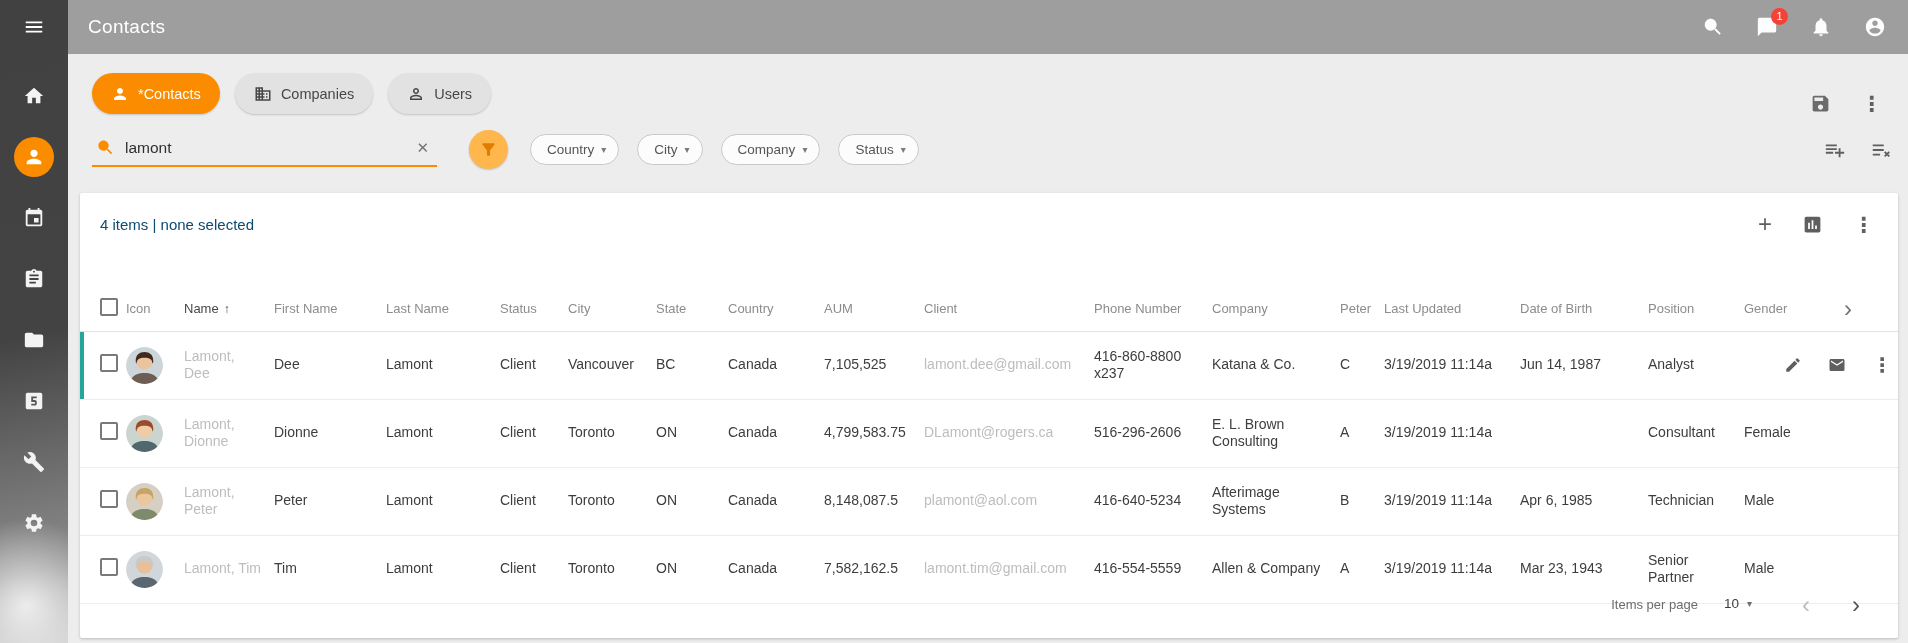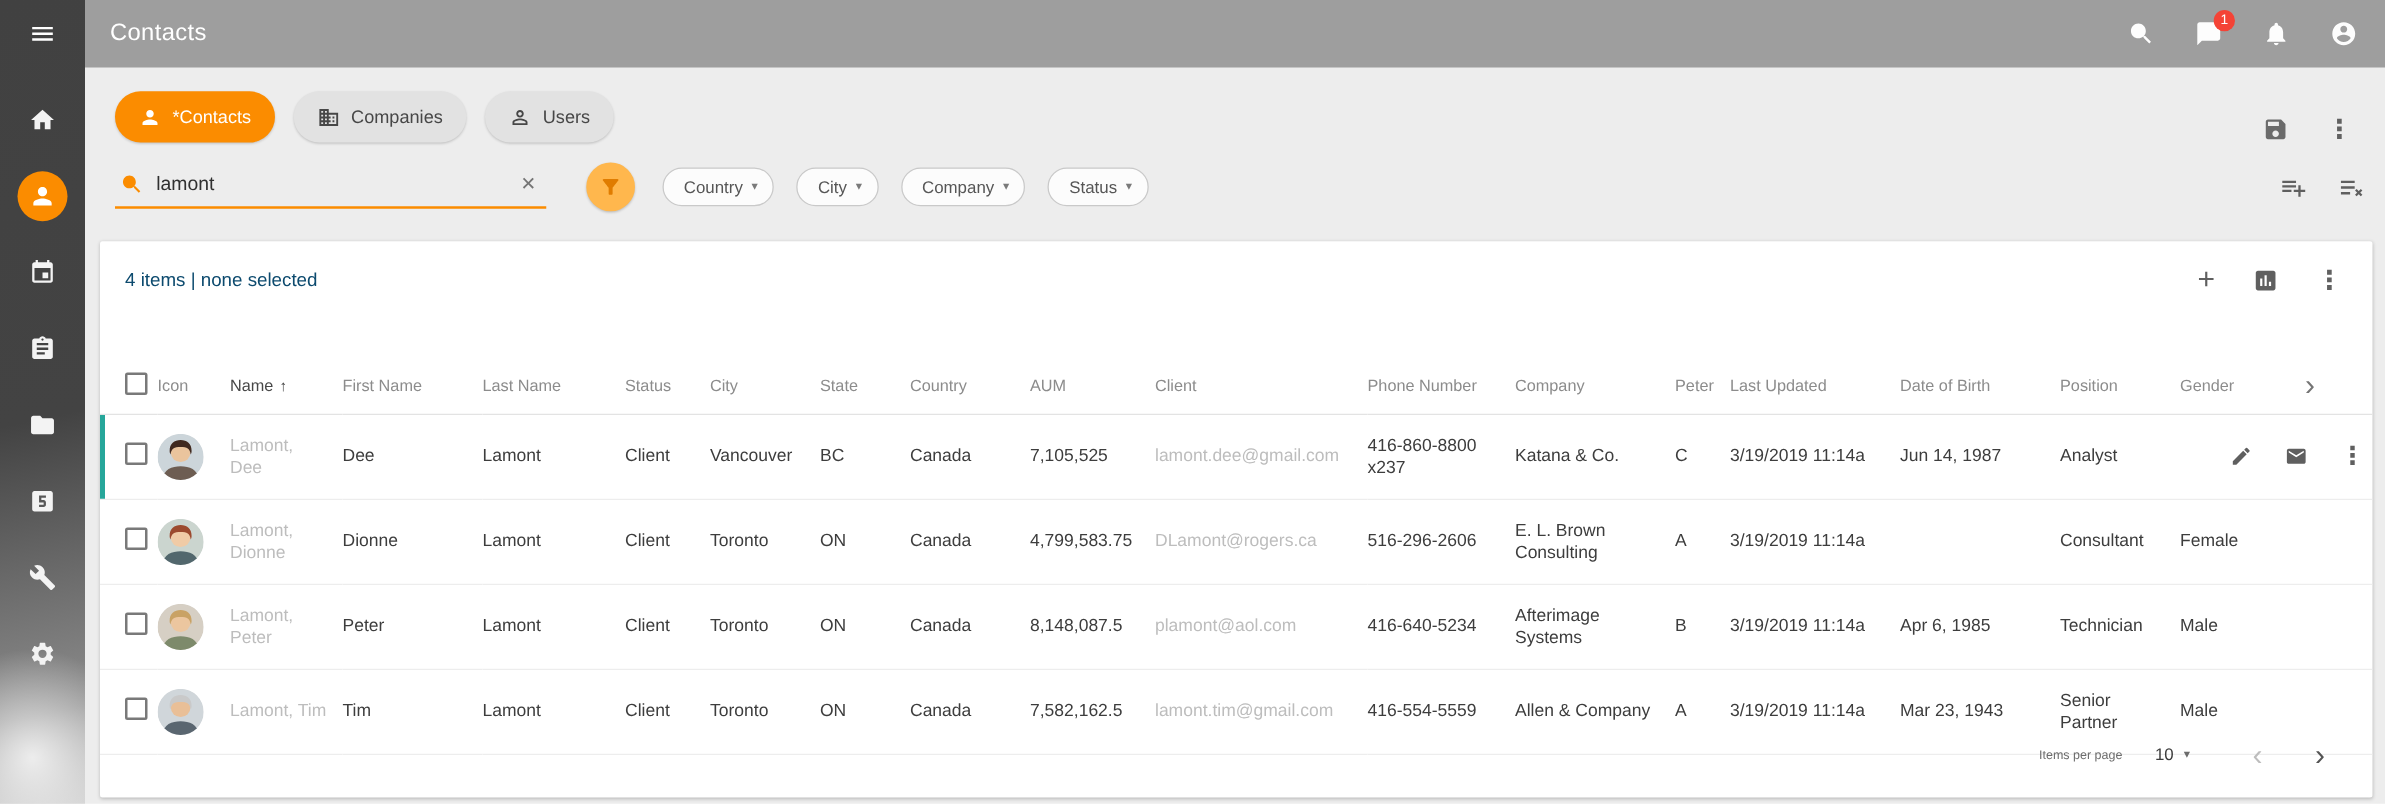--- a/index.html
+++ b/index.html
@@ -125,21 +125,21 @@
     display:flex; align-items:center; gap:26px;
   }
   .row-actions .act { color:#5f5f5f; display:flex; align-items:center; cursor:pointer; }
   .row-actions svg { width:18px; height:18px; }
   .row-actions .kebab-glyph { font-size:20px; }
 
   .pagination {
     position:absolute; left:0; right:0; bottom:0; height:67px;
     display:flex; align-items:center; justify-content:flex-end; padding-right:32px;
   }
-  .ipp-label { font-size:10px; color:#6c6c6c; }
+  .ipp-label { font-size:13px; color:#6c6c6c; }
   .ipp-select {
     margin-left:26px; display:inline-flex; align-items:center; gap:8px; font-size:13.5px; color:#3d3d3d;
     padding-bottom:2px; cursor:pointer;
   }
   .ipp-select .caret { font-size:10px; color:#6c6c6c; }
   .page-btn { font-size:24px; line-height:1; padding:0 6px; }
   .page-btn.prev { color:#bdbdbd; margin-left:44px; }
   .page-btn.next { color:#545454; margin-left:30px; }
 </style>
 </head>

